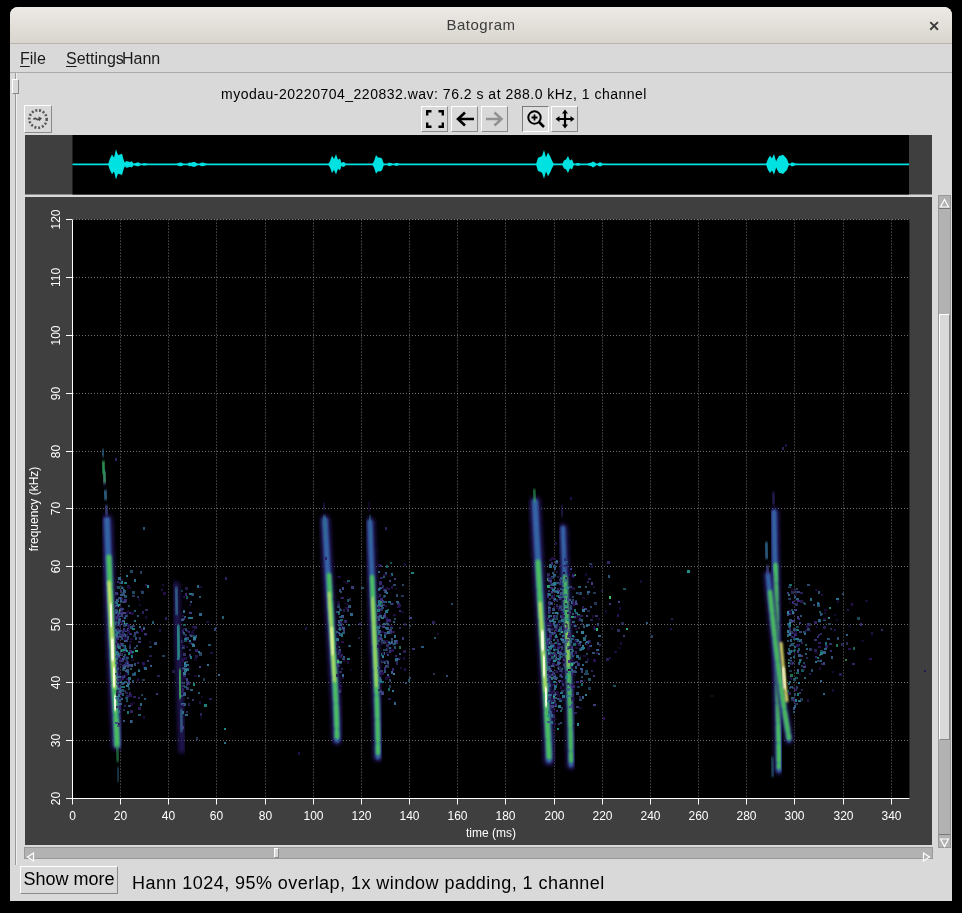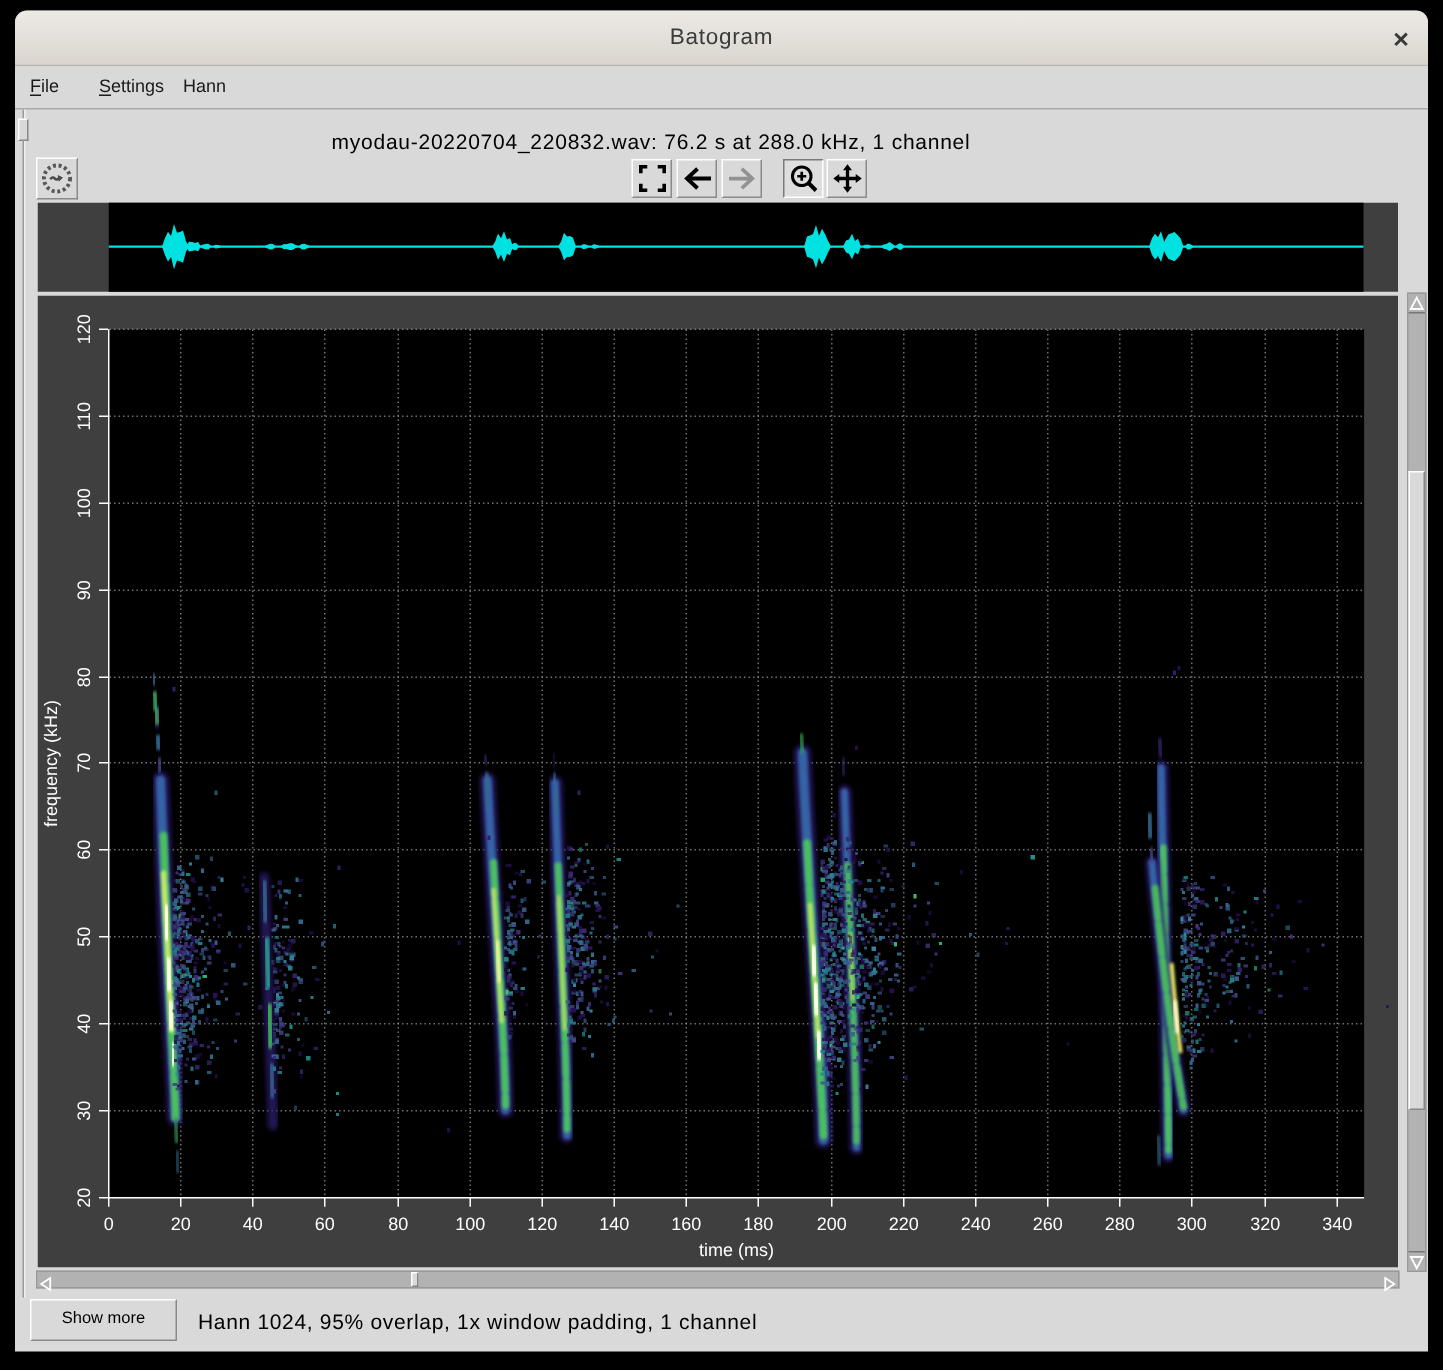--- a/index.html
+++ b/index.html
@@ -1,20 +1,20 @@
 <!DOCTYPE html>
 <html><head><meta charset="utf-8"><style>
 *{margin:0;padding:0;box-sizing:border-box}
 body{width:962px;height:913px;background:#000;position:relative;font-family:"Liberation Sans",sans-serif;overflow:hidden}
 #win{position:absolute;left:10px;top:7px;width:942px;height:894px;background:#d9d9d9;border-radius:8px 8px 0 0}
 #titlebar{position:absolute;left:0;top:0;width:100%;height:37px;background:linear-gradient(#edeae6,#d9d5ce);border-radius:8px 8px 0 0;border-bottom:1px solid #b9b5ae}
 #titlebar .t{position:absolute;width:100%;text-align:center;top:9px;font-size:15px;letter-spacing:0.5px;font-weight:normal;color:#3c3c3c}
 #titlebar .x{position:absolute;right:8px;top:9px;width:20px;height:20px;color:#3a3a3a;font-size:14px;font-weight:bold;text-align:center;line-height:20px}
 #menubar{position:absolute;left:0;top:37px;width:100%;height:29px;background:#d9d9d9;border-bottom:1px solid #aaa}
-#menubar>span{position:absolute;top:6px;font-size:12px;color:#1a1a1a}
+#menubar>span{position:absolute;top:6px;font-size:16px;color:#1a1a1a}
 .u{text-decoration:underline;text-underline-offset:2px}
 </style></head>
 <body>
 <div id="win">
   <div id="titlebar">
       <div class="t">Batogram</div>
       <div class="x">✕</div>
     </div>
   <div id="menubar">
     <span style="left:10px"><span class="u">F</span>ile</span>
@@ -2108,14 +2108,14 @@
         </svg>
   </div>
   <div style="position:absolute;left:0;top:118px;width:11px;height:426px;background:#d9d9d9;border-top:1px solid #fff;border-left:1px solid #fff;border-right:1px solid #888;border-bottom:1px solid #888;box-sizing:border-box"></div>
   <div style="position:absolute;left:0;bottom:0;width:11px;height:13px;background:#b2b2b2;border-top:1px solid #777">
     <svg width="11" height="13">
           <path d="M5.5,10.5 L1.5,3 L9.5,3 Z" fill="#b2b2b2" stroke="#fff" stroke-width="1.2"></path>
         </svg>
   </div>
 </div>
 
-  <div style="position:absolute;left:10px;top:859px;width:98px;height:28px;background:#d9d9d9;border-top:1.5px solid #fff;border-left:1.5px solid #fff;border-bottom:1.5px solid #8a8a8a;border-right:1.5px solid #8a8a8a;text-align:center;font-size:11px;color:#000;line-height:25px">Show more</div>
-  <div style="position:absolute;left:122px;top:866px;font-size:14px;letter-spacing:0.45px;color:#000">Hann 1024, 95% overlap, 1x window padding, 1 channel</div>
+  <div style="position:absolute;left:10px;top:859px;width:98px;height:28px;background:#d9d9d9;border-top:1.5px solid #fff;border-left:1.5px solid #fff;border-bottom:1.5px solid #8a8a8a;border-right:1.5px solid #8a8a8a;text-align:center;font-size:18px;color:#000;line-height:25px">Show more</div>
+  <div style="position:absolute;left:122px;top:866px;font-size:18px;letter-spacing:0.45px;color:#000">Hann 1024, 95% overlap, 1x window padding, 1 channel</div>
 </div>
 </body></html>

